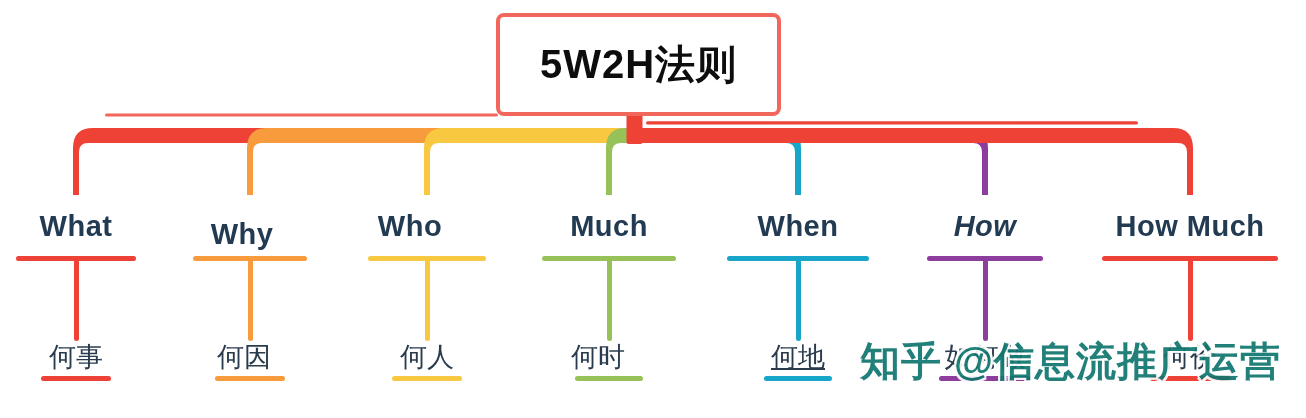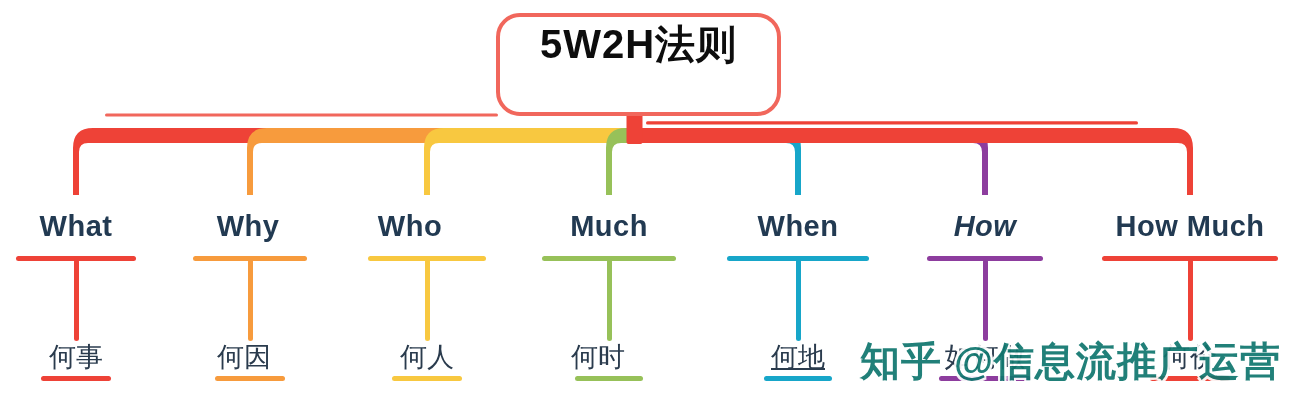--- a/index.html
+++ b/index.html
@@ -3,22 +3,22 @@
 <meta charset="utf-8">
 <style>
   html,body{margin:0;padding:0;background:#ffffff;}
   .stage{
     position:relative;width:1306px;height:418px;background:#ffffff;overflow:hidden;
     font-family:"Liberation Sans", sans-serif;
   }
   svg.connectors{position:absolute;left:0;top:0;}
   .title-box{
     position:absolute;left:496px;top:13px;width:285px;height:103px;
-    box-sizing:border-box;border:4px solid #f1675c;border-radius:24px;background:#ffffff;
-    display:flex;justify-content:center;z-index:3;
+    box-sizing:border-box;border:4px solid #f1675c;border-radius:8px;background:#ffffff;
+    display:flex;align-items:center;justify-content:center;z-index:3;
   }
   .title-box .title-text{
     font-size:40px;font-weight:800;color:#0d0d0d;letter-spacing:1px;
   }
   .branch-label{
     position:absolute;width:240px;text-align:center;top:209px;height:34px;line-height:34px;
     font-size:29px;font-weight:600;color:#223a52;z-index:2;letter-spacing:0.5px;
   }
   .branch-bar{
     position:absolute;top:256px;height:5px;border-radius:2.5px;z-index:2;
@@ -65,21 +65,21 @@
   <div id="branches">
     <div class="branch">
       <div class="branch-label" style="left: -44px;">What</div>
       <div class="branch-bar" style="left: 16px; width: 120px; background: rgb(238, 66, 55);"></div>
       <div class="branch-vline" style="left: 73.5px; background: rgb(238, 66, 55);"></div>
       <div class="branch-sublabel" style="left: -44px;">何事</div>
       <div class="branch-subbar" style="left: 41px; width: 70px; background: rgb(238, 66, 55);"></div>
     </div>
 
     <div class="branch">
-      <div class="branch-label" style="left: 128px;">Why</div>
+      <div class="branch-label" style="left: 122px; margin-top: 8px;">Why</div>
       <div class="branch-bar" style="left: 193px; width: 114px; background: rgb(247, 155, 61);"></div>
       <div class="branch-vline" style="left: 247.5px; background: rgb(247, 155, 61);"></div>
       <div class="branch-sublabel" style="left: 124px;">何因</div>
       <div class="branch-subbar" style="left: 215px; width: 70px; background: rgb(247, 155, 61);"></div>
     </div>
 
     <div class="branch">
       <div class="branch-label" style="left: 290px;">Who</div>
       <div class="branch-bar" style="left: 368px; width: 118px; background: rgb(248, 200, 64);"></div>
       <div class="branch-vline" style="left: 424.5px; background: rgb(248, 200, 64);"></div>

